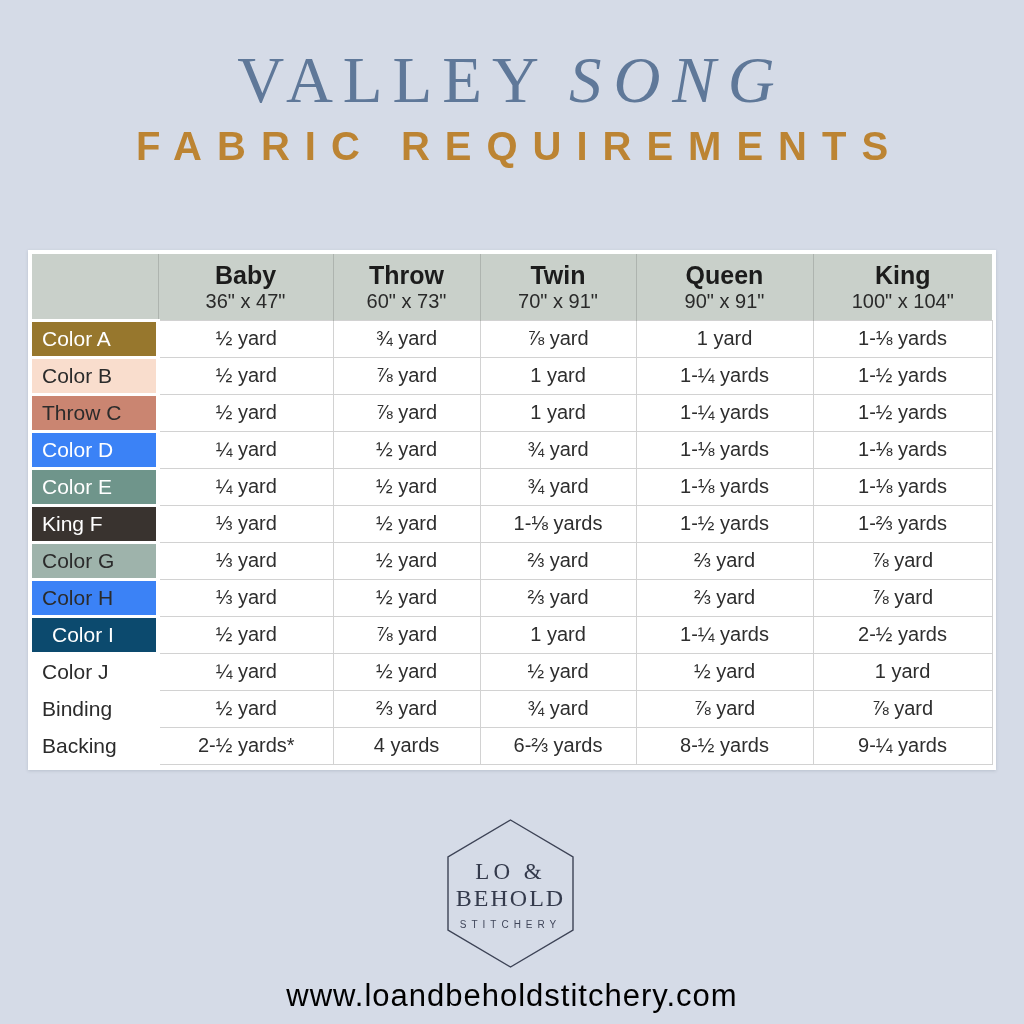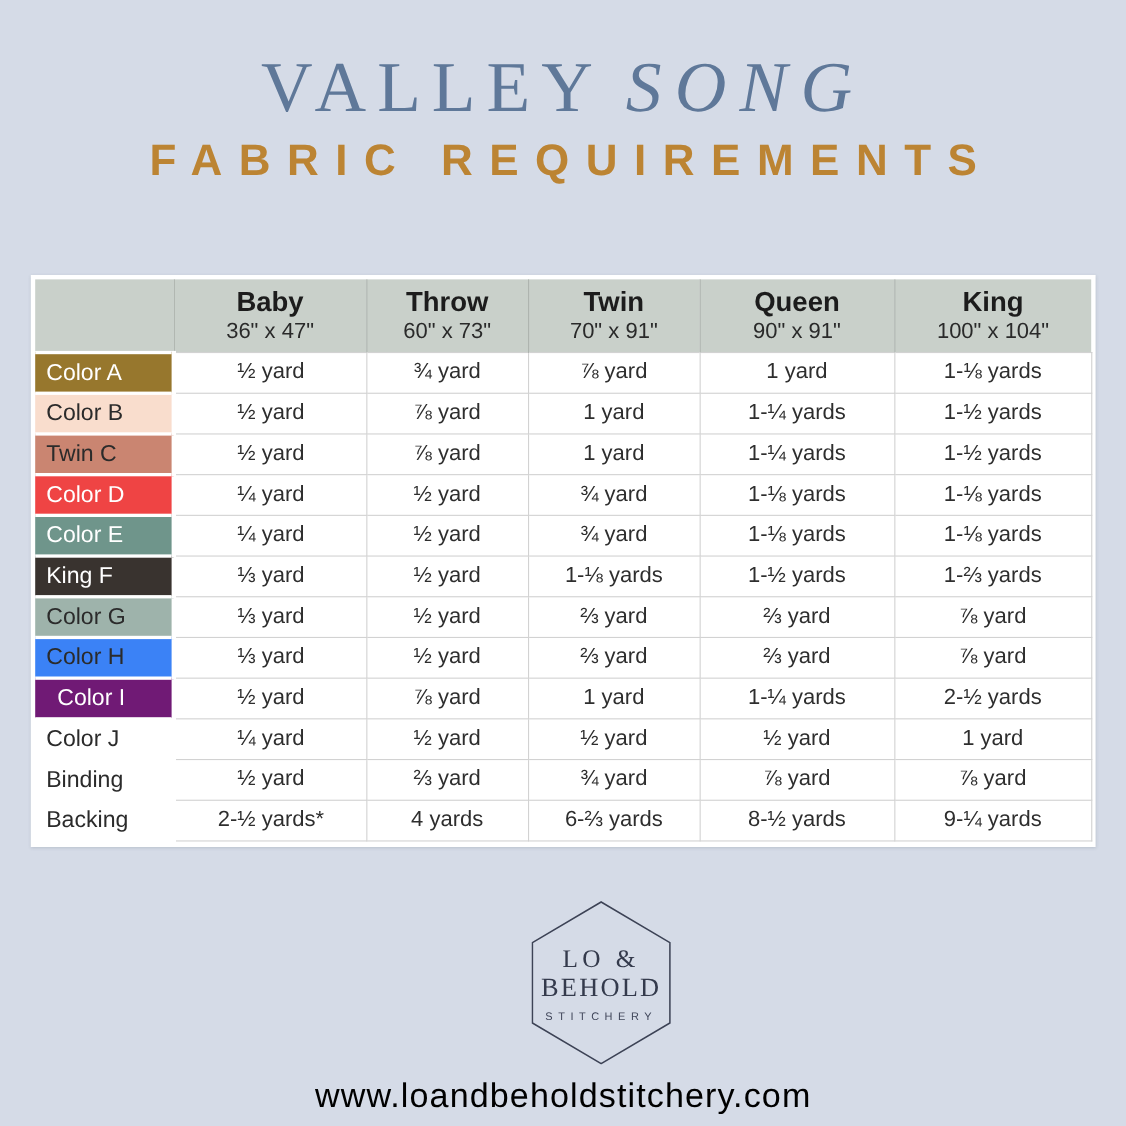--- a/index.html
+++ b/index.html
@@ -84,21 +84,20 @@
     border-right: 4px solid #ffffff;
   }
 
   
   .logo {
     position: absolute;
     left: 447px;
     top: 819px;
     width: 127px;
     height: 149px;
-    margin-left: 36px;
   }
   .logo svg { position: absolute; left: 0; top: 0; }
   .logo-text {
     position: absolute;
     left: 0; top: 40px;
     width: 100%;
     text-align: center;
     color: #343a4c;
   }
   .logo-line1 {
@@ -182,29 +181,29 @@
           </tr>
           <tr>
             <td class="row-label" style="background: rgb(249, 221, 205); color: rgb(43, 43, 43);">Color B</td>
             <td>½ yard</td>
             <td>⅞ yard</td>
             <td>1 yard</td>
             <td>1-¼ yards</td>
             <td>1-½ yards</td>
           </tr>
           <tr>
-            <td class="row-label" style="background: rgb(202, 133, 113); color: rgb(43, 43, 43);">Twin C</td>
+            <td class="row-label" style="background: rgb(202, 133, 113); color: rgb(43, 43, 43);">Throw C</td>
             <td>½ yard</td>
             <td>⅞ yard</td>
             <td>1 yard</td>
             <td>1-¼ yards</td>
             <td>1-½ yards</td>
           </tr>
           <tr>
-            <td class="row-label" style="background: #ef4444; color: rgb(255, 255, 255);">Color D</td>
+            <td class="row-label" style="background: #3b82f6; color: rgb(255, 255, 255);">Color D</td>
             <td>¼ yard</td>
             <td>½ yard</td>
             <td>¾ yard</td>
             <td>1-⅛ yards</td>
             <td>1-⅛ yards</td>
           </tr>
           <tr>
             <td class="row-label" style="background: rgb(111, 149, 139); color: rgb(255, 255, 255);">Color E</td>
             <td>¼ yard</td>
             <td>½ yard</td>
@@ -230,21 +229,21 @@
           </tr>
           <tr>
             <td class="row-label" style="background: #3b82f6; color: rgb(43, 43, 43); margin-top: 16px;">Color H</td>
             <td>⅓ yard</td>
             <td>½ yard</td>
             <td>⅔ yard</td>
             <td>⅔ yard</td>
             <td>⅞ yard</td>
           </tr>
           <tr>
-            <td class="row-label" style="background: #701a75; color: rgb(255, 255, 255); padding-left: 20px;">Color I</td>
+            <td class="row-label" style="background: #0c4a6e; color: rgb(255, 255, 255); padding-left: 20px;">Color I</td>
             <td>½ yard</td>
             <td>⅞ yard</td>
             <td>1 yard</td>
             <td>1-¼ yards</td>
             <td>2-½ yards</td>
           </tr>
           <tr>
             <td class="row-label" style="background: rgb(255, 255, 255); color: rgb(43, 43, 43); margin-top: 44px;">Color J</td>
             <td>¼ yard</td>
             <td>½ yard</td>

